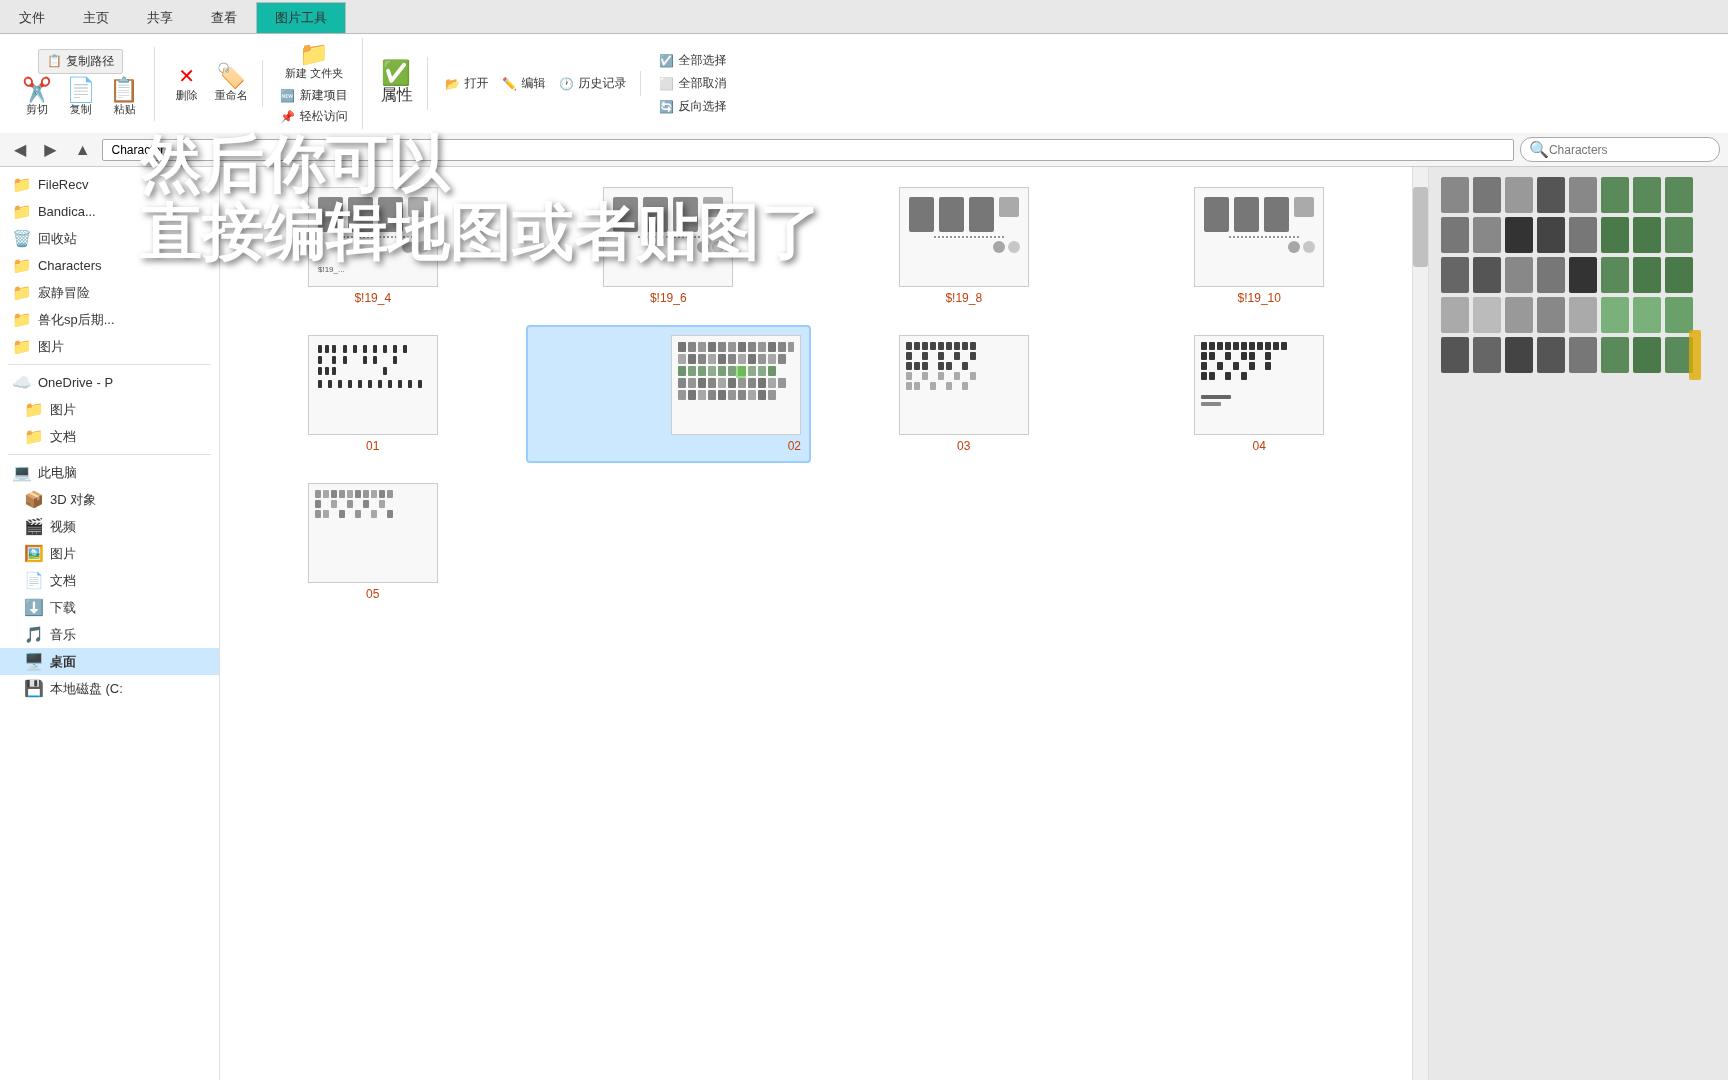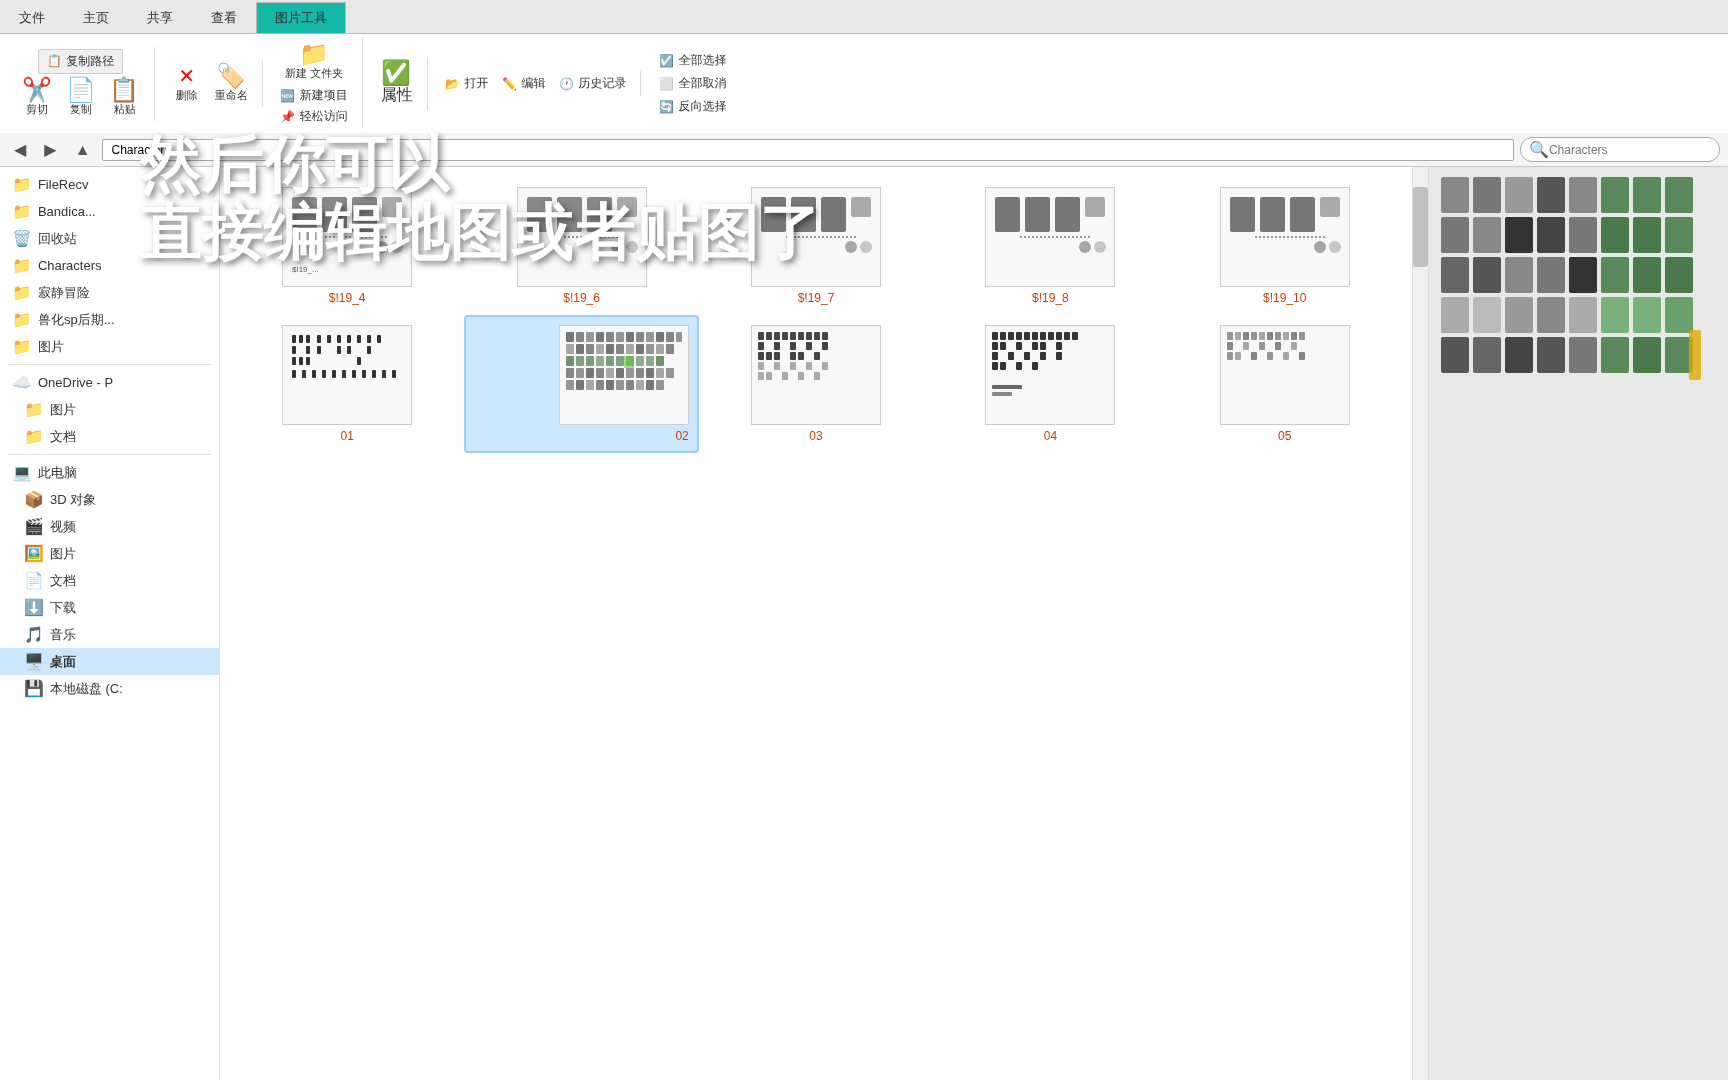--- a/index.html
+++ b/index.html
@@ -201,21 +201,22 @@
     
     .file-grid-container {
       flex: 1;
       overflow-y: auto;
       padding: 10px;
       background: #fff;
     }
 
     .file-grid {
       display: grid;
-      grid-template-columns: repeat(5, 1fr);
+      grid-template-columns: repeat(4, 1fr);
+      gap: 10px;
     }
 
     .file-item {
       display: flex;
       flex-direction: column;
       align-items: center;
       padding: 8px;
       border-radius: 4px;
       cursor: pointer;
       border: 2px solid transparent;
@@ -535,36 +536,20 @@
                 <rect x="95" y="5" width="20" height="20" fill="#aaa" rx="2"></rect>
                 <circle cx="95" cy="55" r="6" fill="#555" opacity="0.5"></circle>
                 <circle cx="110" cy="55" r="6" fill="#555" opacity="0.3"></circle>
                 <line x1="30" y1="45" x2="100" y2="45" stroke="#333" stroke-width="1" stroke-dasharray="2,2"></line>
               </svg>
             </div>
           </div>
           <div class="file-name">$!19_6</div>
         </div>
 
-        <div class="file-item">
-          <div class="file-thumb">
-            <div style="width:100%;height:100%;background:#f8f8f8;padding:4px">
-              <svg width="100%" height="100%" viewBox="0 0 120 90">
-                <rect x="5" y="5" width="25" height="35" fill="#777" rx="2"></rect>
-                <rect x="35" y="5" width="25" height="35" fill="#777" rx="2"></rect>
-                <rect x="65" y="5" width="25" height="35" fill="#777" rx="2"></rect>
-                <rect x="95" y="5" width="20" height="20" fill="#aaa" rx="2"></rect>
-                <circle cx="95" cy="55" r="6" fill="#555" opacity="0.5"></circle>
-                <circle cx="110" cy="55" r="6" fill="#555" opacity="0.3"></circle>
-                <line x1="30" y1="45" x2="100" y2="45" stroke="#333" stroke-width="1" stroke-dasharray="2,2"></line>
-              </svg>
-            </div>
-          </div>
-          <div class="file-name">$!19_7</div>
-        </div>
 
         <div class="file-item">
           <div class="file-thumb">
             <div style="width:100%;height:100%;background:#f8f8f8;padding:4px">
               <svg width="100%" height="100%" viewBox="0 0 120 90">
                 <rect x="5" y="5" width="25" height="35" fill="#777" rx="2"></rect>
                 <rect x="35" y="5" width="25" height="35" fill="#777" rx="2"></rect>
                 <rect x="65" y="5" width="25" height="35" fill="#777" rx="2"></rect>
                 <rect x="95" y="5" width="20" height="20" fill="#aaa" rx="2"></rect>
                 <circle cx="95" cy="55" r="6" fill="#555" opacity="0.5"></circle>

